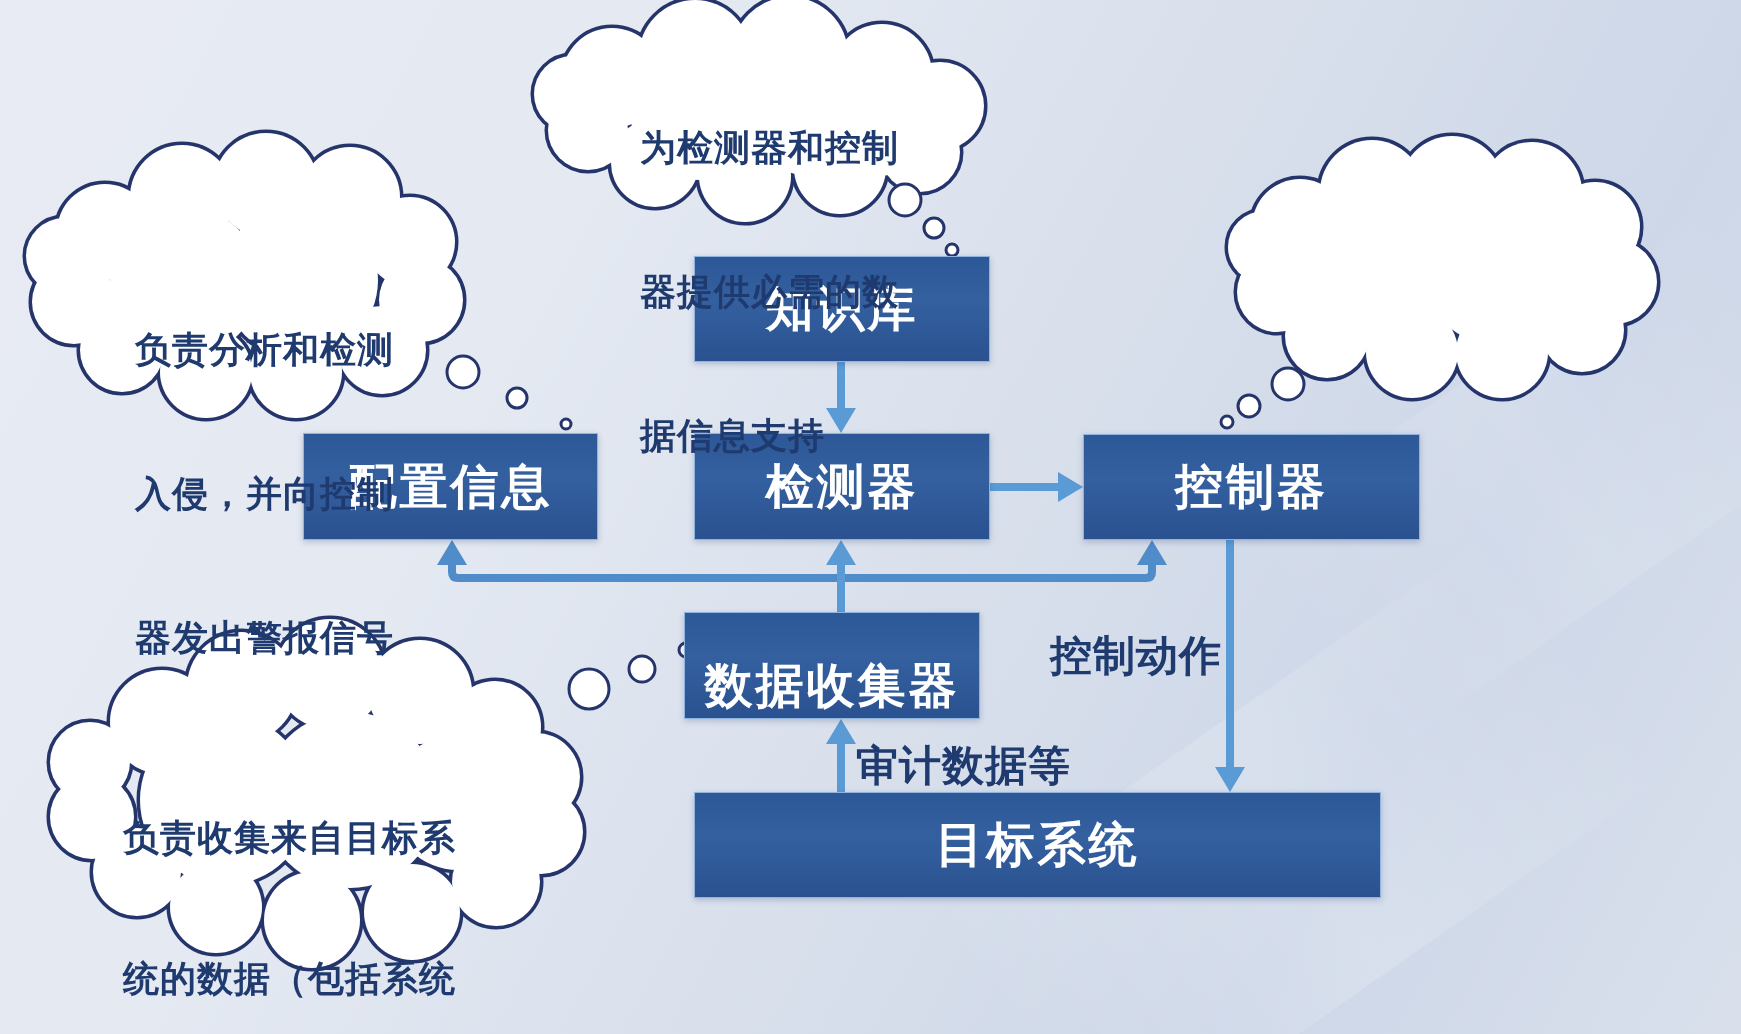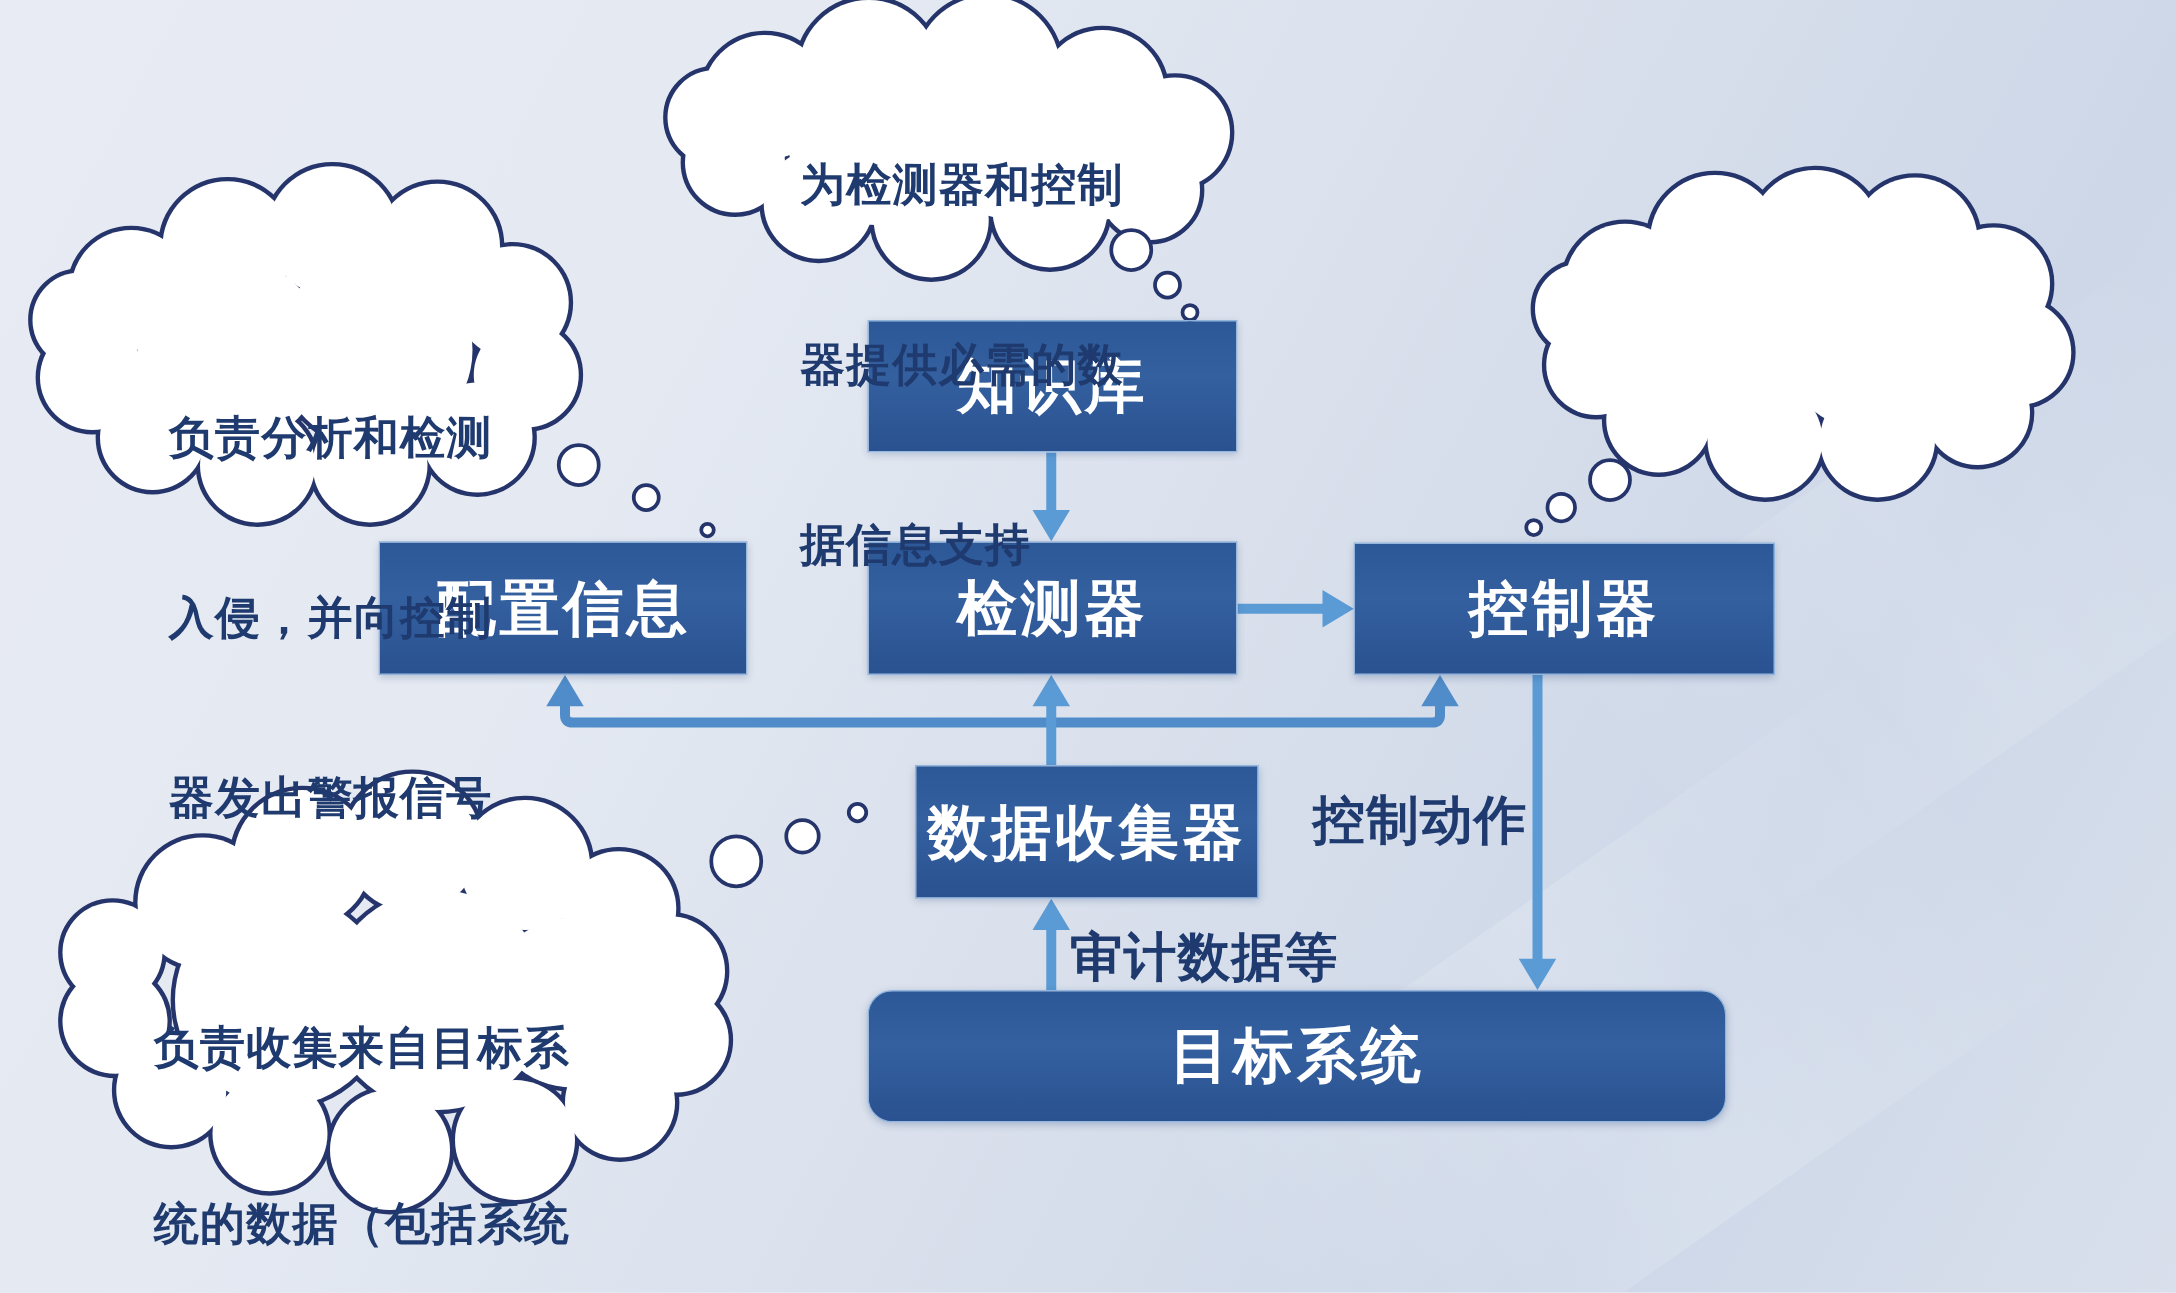--- a/index.html
+++ b/index.html
@@ -194,24 +194,24 @@
   </div>
   <div class="node" style="left:303px;top:433px;width:295px;height:107px;">
     <span>配置信息</span>
   </div>
   <div class="node" style="left:694px;top:433px;width:296px;height:107px;">
     <span>检测器</span>
   </div>
   <div class="node" style="left:1083px;top:434px;width:337px;height:106px;">
     <span>控制器</span>
   </div>
-  <div class="node" style="left:732px;top:612px;width:275px;height:107px;">
+  <div class="node" style="left:684px;top:612px;width:296px;height:107px;align-items:flex-end;">
     <span>数据收集器</span>
   </div>
-  <div class="node" style="left:694px;top:792px;width:687px;height:106px;border-radius:20px;">
+  <div class="node" style="left:694px;top:792px;width:687px;height:106px;">
     <span>目标系统</span>
   </div>
 
   <div class="cloud-text" style="left:640px;top:28px;">
     <div>为检测器和控制</div>
     <div>器提供必需的数</div>
     <div>据信息支持</div>
   </div>
   <div class="cloud-text" style="left:115px;top:230px;margin-left:20px;">
     <div>负责分析和检测</div>

